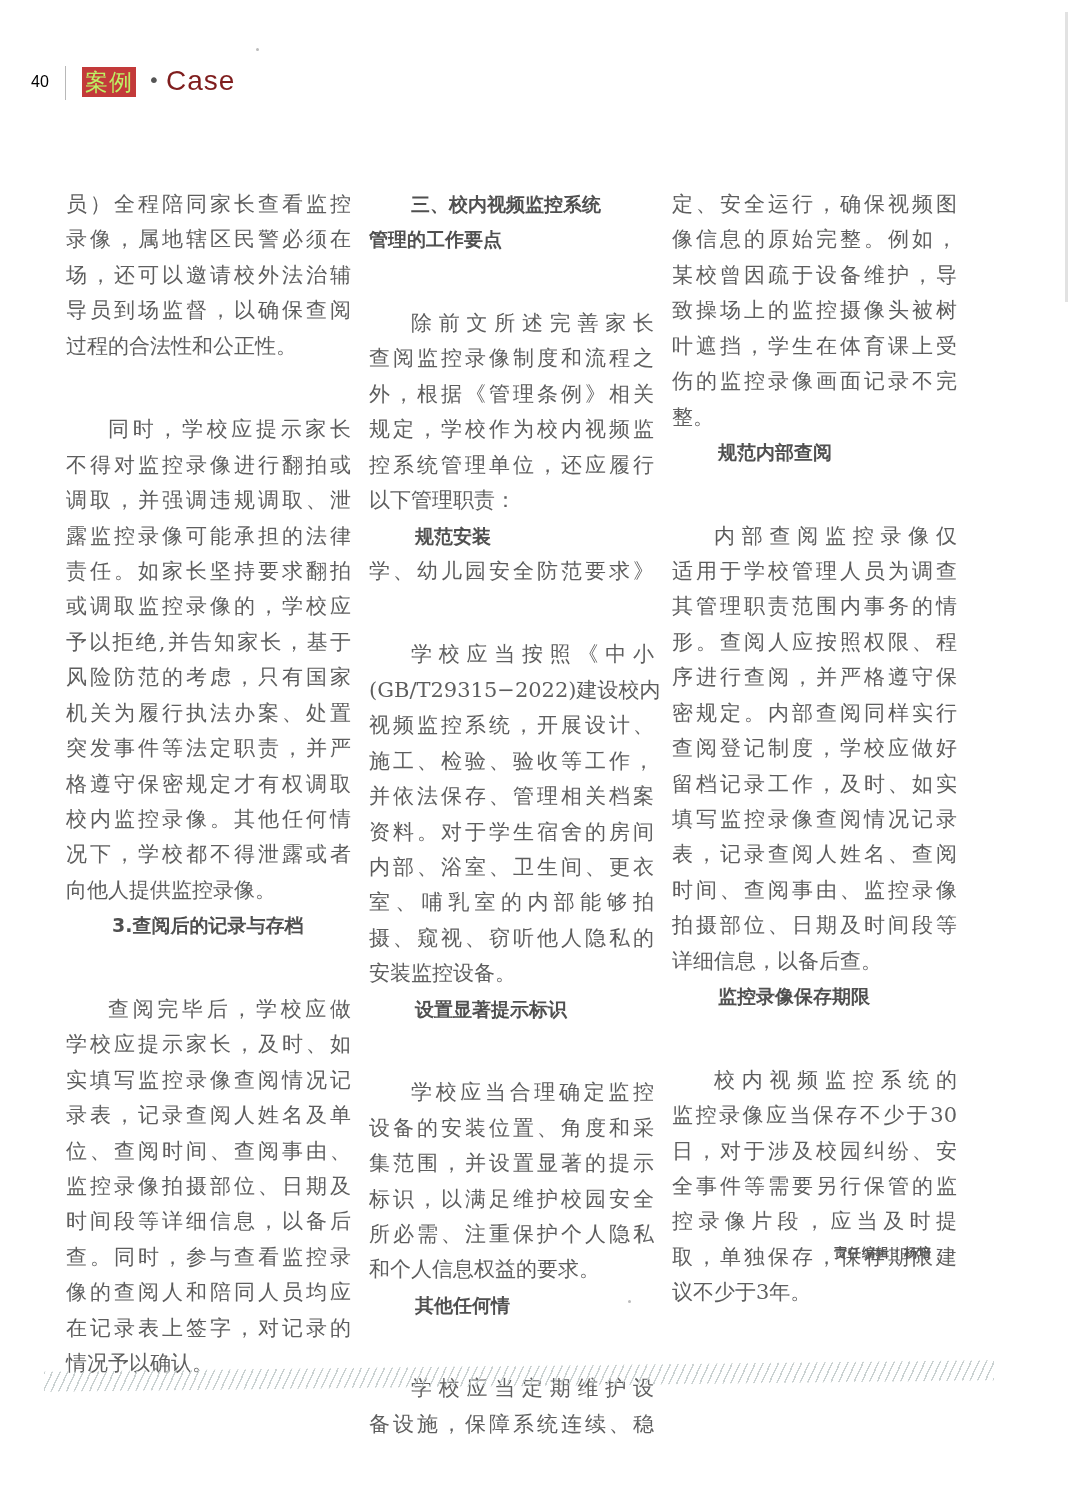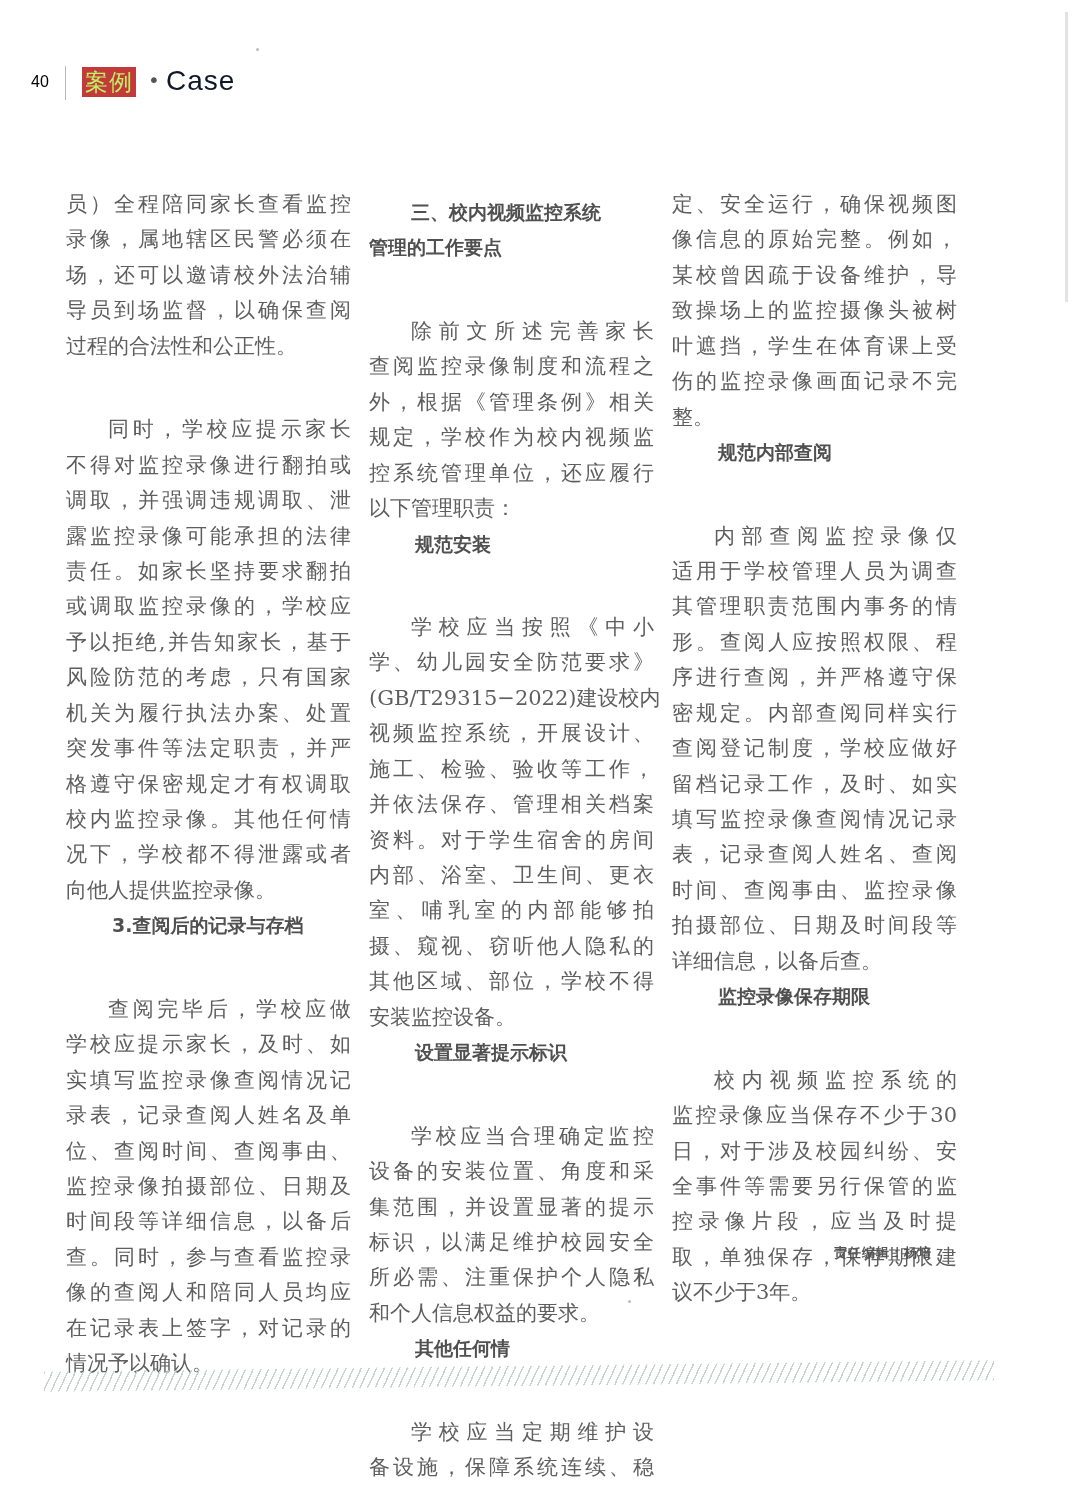--- a/index.html
+++ b/index.html
@@ -5,35 +5,35 @@
     html, body { margin: 0; padding: 0; }
     body {
       width: 1080px; height: 1495px; background: #ffffff; position: relative; overflow: hidden;
       font-family: "DejaVu Serif", "Liberation Serif", serif; color: #5c5c5c;
     }
     .header { position: absolute; left: 0; top: 62px; height: 40px; width: 400px; }
     .page-num { position: absolute; left: 31px; top: 11px; font-family: "Liberation Sans", sans-serif; font-size: 16px; color: #000000; }
     .header-rule { position: absolute; left: 65px; top: 4px; width: 1px; height: 34px; background: #b8b8b8; }
     .section-tag { position: absolute; left: 82px; top: 5px; height: 30px; line-height: 30px; padding: 0 3px; background: #c33a3a; color: #bef264; font-family: "DejaVu Sans", sans-serif; font-size: 23px; letter-spacing: 1px; }
     .section-dot { position: absolute; left: 148px; top: 6px; font-family: "DejaVu Sans", sans-serif; font-size: 20px; color: #555; }
-    .section-en { position: absolute; left: 166px; top: 3px; font-family: "Liberation Sans", sans-serif; font-size: 28px; color: #0f172a; letter-spacing: 1px; }
+    .section-en { position: absolute; left: 166px; top: 3px; font-family: "Liberation Sans", sans-serif; font-size: 28px; color: #7f1d1d; letter-spacing: 1px; }
 
     .col { position: absolute; top: 187px; width: 285px; }
     .col1 { left: 66px; }
     .col2 { left: 369px; width: 285px; }
     .col3 { left: 672px; width: 285px; }
     .line {
       height: 35.45px; line-height: 35.45px; font-size: 21px; white-space: nowrap;
       text-align: justify; text-align-last: justify; color: #5e5e5e;
     }
     .line.last { text-align-last: left; }
     .line.indent { padding-left: 42px; margin-top: 48px; }
     .line.head { font-family: "DejaVu Sans", sans-serif; font-weight: bold; font-size: 19px; color: #505050; text-align-last: left; padding-left: 46px; }
     .line.head.noindent { padding-left: 0; }
-    .line.head.center { text-align: left; padding-left: 42px; margin-top: 8px; }
+    .line.head.center { text-align: left; padding-left: 42px; }
 
     .editor { position: absolute; left: 834px; top: 1244px; font-family: "DejaVu Sans", sans-serif; font-weight: bold; font-size: 13px; color: #555; letter-spacing: 1px; }
 
     .footer-hatch {
       position: absolute; left: 44px; top: 1366px; width: 950px; height: 20px;
       background: repeating-linear-gradient(115deg, #c4cccc 0px, #c4cccc 1.4px, transparent 1.4px, transparent 7px);
       transform: skewY(-0.7deg);
       opacity: 0.9;
     }
     .edge-line { position: absolute; left: 1065px; top: 12px; width: 3px; height: 290px; background: #e2e2e2; }
@@ -86,31 +86,30 @@
 <div class="col col2">
     <div class="line head center">三、校内视频监控系统</div>
     <div class="line head noindent">管理的工作要点</div>
     <div class="line indent">除前文所述完善家长</div>
     <div class="line">查阅监控录像制度和流程之</div>
     <div class="line">外，根据《管理条例》相关</div>
     <div class="line">规定，学校作为校内视频监</div>
     <div class="line">控系统管理单位，还应履行</div>
     <div class="line last">以下管理职责：</div>
     <div class="line head">规范安装</div>
+    <div class="line">学、幼儿园安全防范要求》</div>
     <div class="line indent">学校应当按照《中小</div>
-    <div class="line">学、幼儿园安全防范要求》</div>
     <div class="line">(GB/T29315−2022)建设校内</div>
     <div class="line">视频监控系统，开展设计、</div>
     <div class="line">施工、检验、验收等工作，</div>
     <div class="line">并依法保存、管理相关档案</div>
     <div class="line">资料。对于学生宿舍的房间</div>
     <div class="line">内部、浴室、卫生间、更衣</div>
     <div class="line">室、哺乳室的内部能够拍</div>
     <div class="line">摄、窥视、窃听他人隐私的</div>
-    <div class="line">其他区域、部位，学校不得</div>
     <div class="line last">安装监控设备。</div>
     <div class="line head">设置显著提示标识</div>
     <div class="line indent">学校应当合理确定监控</div>
     <div class="line">设备的安装位置、角度和采</div>
     <div class="line">集范围，并设置显著的提示</div>
     <div class="line">标识，以满足维护校园安全</div>
     <div class="line">所必需、注重保护个人隐私</div>
     <div class="line last">和个人信息权益的要求。</div>
     <div class="line head">其他任何情</div>
     <div class="line indent">学校应当定期维护设</div>

